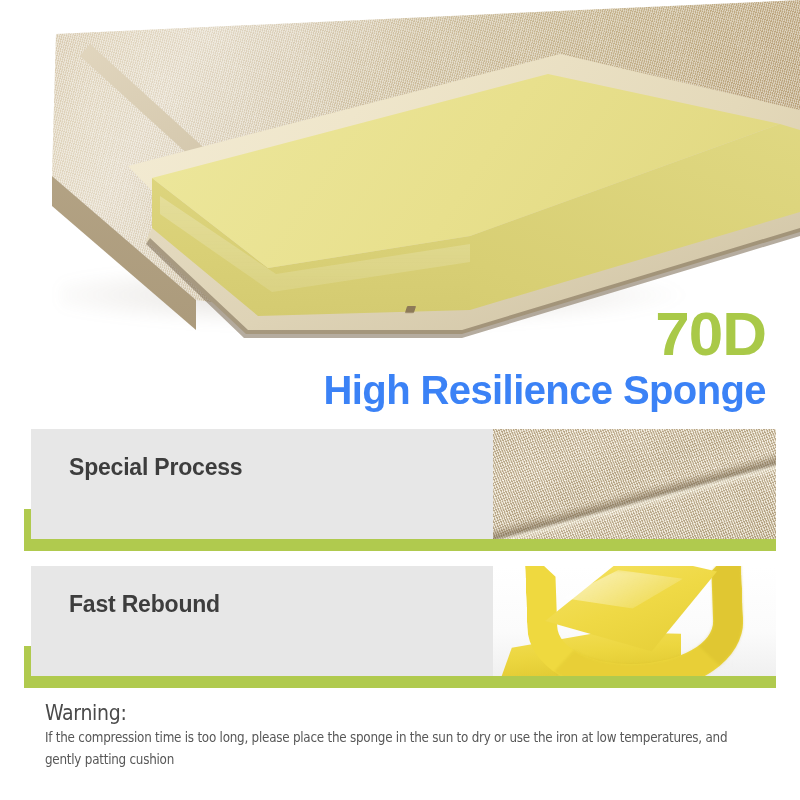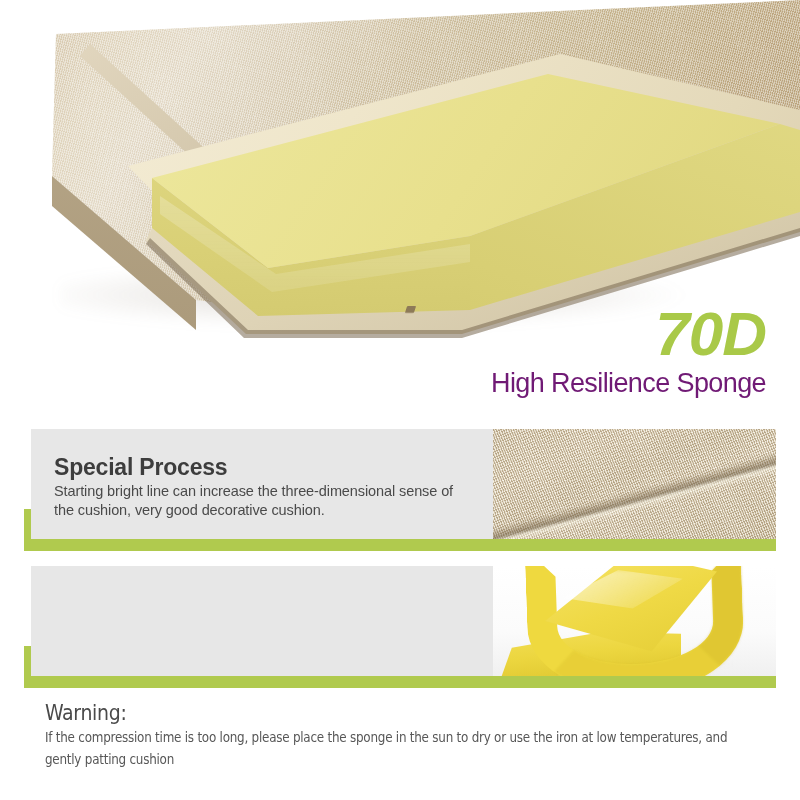--- a/index.html
+++ b/index.html
@@ -144,32 +144,31 @@
     border-radius:1px;
     filter:blur(.3px);
   }
 
   
   .title-70d {
     position:absolute;
     right:34px; top:303px;
     font-size:62px;
     font-weight:bold;
-    font-style:italic;
     letter-spacing:-1px;
     color:#a9c948;
     line-height:1;
   }
   .title-main {
     position:absolute;
     right:34px; top:370px;
-    font-size:27px;
-    font-weight:normal;
+    font-size:40px;
+    font-weight:bold;
     letter-spacing:-.6px;
-    color:#701a75;
+    color:#3b82f6;
     line-height:1;
     white-space:nowrap;
   }
 
   
   .feature {
     position:absolute;
     left:24px;
     width:752px;
   }
@@ -199,21 +198,21 @@
   .panel-row {
     position:absolute;
     left:7px; top:0;
     width:745px; height:110px;
     display:flex;
     overflow:hidden;
   }
   .panel-text {
     width:462px;
     background:#e7e7e7;
-    padding:26px 24px 0 23px;
+    padding:26px 24px 0 38px;
   }
   .panel-title {
     font-size:23px;
     font-weight:bold;
     color:#3d3d3d;
     line-height:1.05;
     letter-spacing:-.2px;
   }
   .panel-desc {
     margin-top:3px;
@@ -368,35 +367,35 @@
 <div class="title-main">High Resilience Sponge</div>
 
 <div class="feature feature-1">
   <div class="bracket"></div>
   <div class="bracket-stub-l"></div>
   <div class="bracket-stub-r"></div>
 
   <div class="panel-row">
     <div class="panel-text">
       <div class="panel-title">Special Process</div>
-      <div class="panel-desc">Starting bright line can increase the three-dimensional sense of the cushion, very good decorative cushion.</div>
     </div>
     <div class="panel-photo">
       <div class="ph-linen"></div>
     </div>
   </div>
 </div>
 
 <div class="feature feature-2">
   <div class="bracket"></div>
   <div class="bracket-stub-l"></div>
   <div class="bracket-stub-r"></div>
 
   <div class="panel-row">
     <div class="panel-text">
+      <div class="panel-title">Fast Rebound</div>
     </div>
     <div class="panel-photo">
       <div class="ph-foam">
         <div class="foam-ground"></div>
         <div class="foam-tail"></div>
         <div class="foam-hook-outer"></div>
         <div class="foam-hook-shade"></div>
         <div class="foam-blade"></div>
         <div class="foam-gloss"></div>
       </div>

